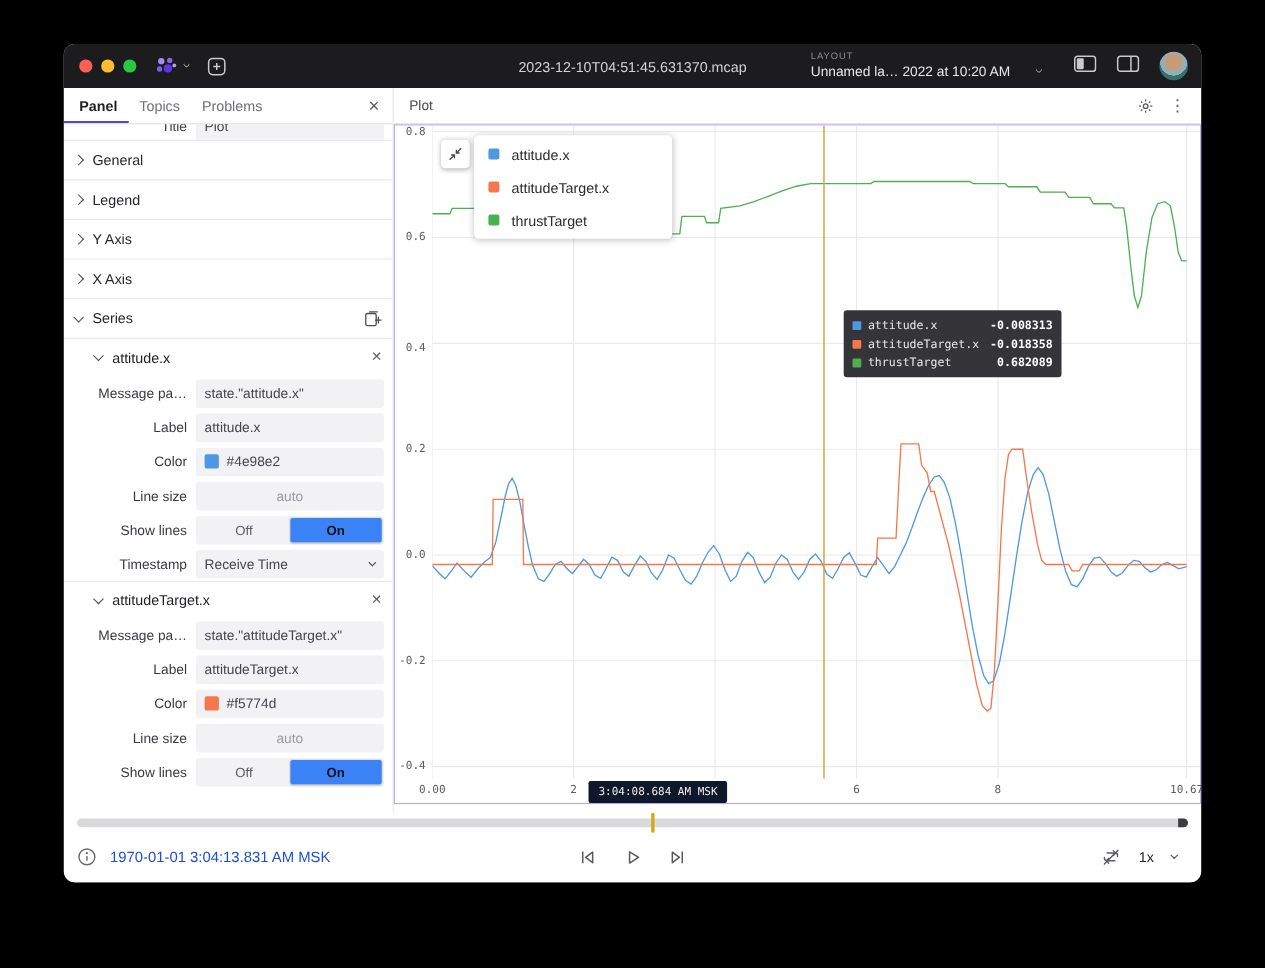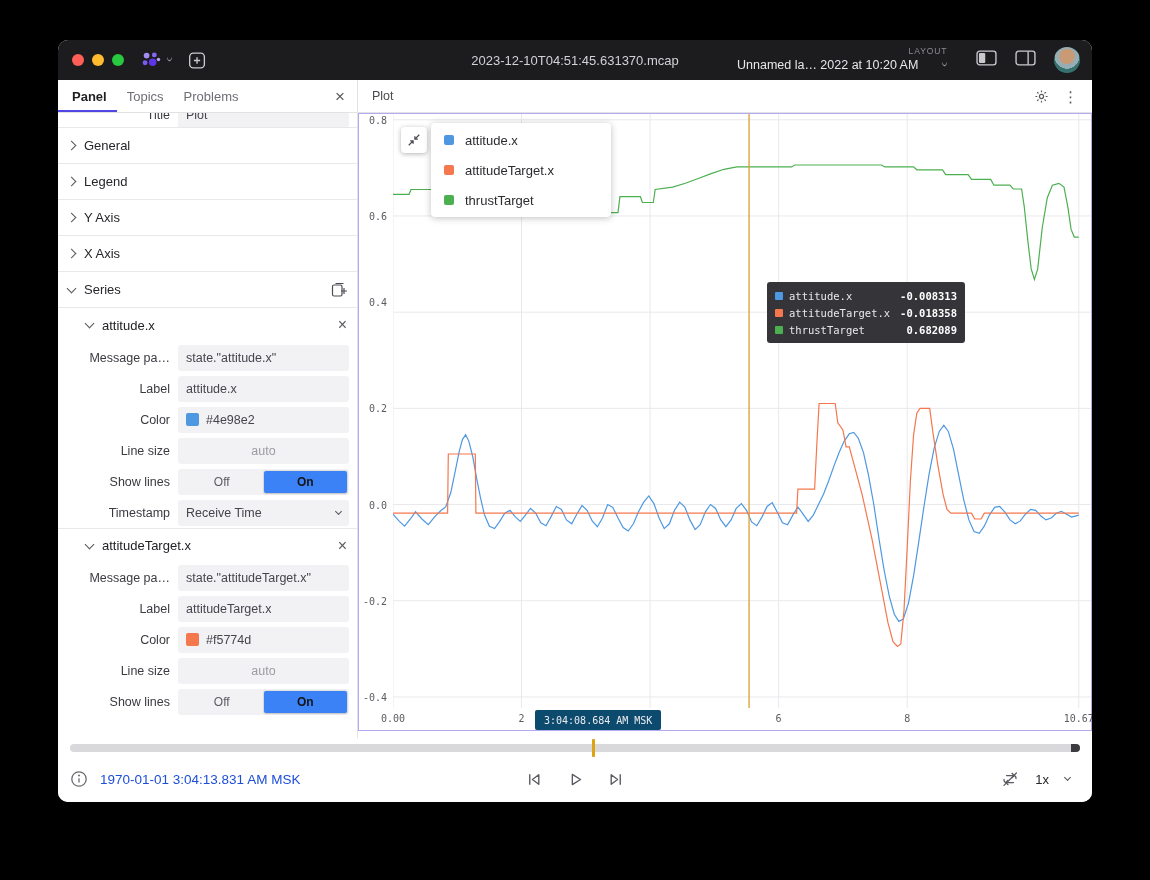--- a/index.html
+++ b/index.html
@@ -8,21 +8,21 @@
   .window{position:absolute;left:58px;top:40px;width:1034px;height:762px;background:#fff;border-radius:10px;overflow:hidden;box-shadow:0 30px 80px rgba(0,0,0,.65);}
 
   
   .titlebar{position:relative;height:40px;background:#1c1c1f;display:flex;align-items:center;}
   .lights{display:flex;gap:8px;padding-left:14px;}
   .light{width:12px;height:12px;border-radius:50%;}
   .light.red{background:#ff5f57}.light.yellow{background:#febc2e}.light.green{background:#28c840}
   .logo-group{display:flex;align-items:center;gap:5px;margin-left:16px;}
   .addpanel{margin-left:14px;display:flex;align-items:center;}
   .filename{position:absolute;left:50%;transform:translateX(-50%);font-size:13px;color:#d2d2d6;white-space:nowrap;}
-  .layout-block{position:absolute;left:679px;top:6px;text-align:right;}
+  .layout-block{position:absolute;left:679px;top:6px;}
   .layout-label{font-size:8.5px;letter-spacing:.9px;color:#8c8c93;}
   .layout-name{display:flex;align-items:center;gap:24px;font-size:12.5px;color:#e7e7ea;margin-top:2px;white-space:nowrap;}
   .tb-right{position:absolute;right:12px;display:flex;align-items:center;gap:18px;}
   .avatar{width:26px;height:26px;border-radius:50%;background:radial-gradient(circle at 50% 36%,#c99a76 0 36%,#96adb4 37% 58%,#35726f 59%);}
 
   .chev{display:inline-block;width:7px;height:7px;border-right:1.4px solid #55555d;border-bottom:1.4px solid #55555d;flex:none;}
   .chev.right{transform:rotate(-45deg);}
   .chev.down{transform:rotate(45deg);margin-top:-3px;}
   .chev.light{border-color:#9a9aa1;width:6px;height:6px;}
   .chev.tiny{width:5px;height:5px;}
@@ -69,21 +69,21 @@
   .xlabels{position:absolute;left:0;right:0;bottom:0;height:22px;font-family:var(--mono);font-size:10px;color:#5b5b62;}
   .xlabels span{position:absolute;top:5px;transform:translateX(-50%);}
   .legendbox{position:absolute;left:72px;top:9px;width:180px;background:#fff;border-radius:4px;box-shadow:0 1px 7px rgba(0,0,0,.25);padding:2px 0;z-index:5;}
   .lg-row{display:flex;align-items:center;height:30px;padding:0 13px;gap:11px;font-size:13px;color:#2b2b30;}
   .lg-swatch{width:10px;height:10px;border-radius:2px;flex:none;}
   .collapse-btn{position:absolute;left:42px;top:13px;width:26px;height:26px;background:#fff;border-radius:4px;box-shadow:0 1px 5px rgba(0,0,0,.3);display:flex;align-items:center;justify-content:center;z-index:5;}
   .tooltip{position:absolute;left:408px;top:168px;width:198px;background:rgba(42,42,46,.95);border-radius:3px;padding:5px 8px;z-index:6;font-family:var(--mono);font-size:10.5px;}
   .tt-row{display:flex;align-items:center;height:17px;gap:6px;color:#e9e9ec;}
   .tt-swatch{width:8px;height:8px;border-radius:1px;flex:none;}
   .tt-val{margin-left:auto;color:#fff;font-weight:bold;}
-  .hovertime{position:absolute;left:176px;bottom:0;height:20px;background:#0c4a6e;color:#ececef;font-family:var(--mono);font-size:10px;display:flex;align-items:center;padding:0 9px;border-radius:2px;z-index:4;white-space:nowrap;}
+  .hovertime{position:absolute;left:176px;bottom:0;height:20px;background:#0f172a;color:#ececef;font-family:var(--mono);font-size:10px;display:flex;align-items:center;padding:0 9px;border-radius:2px;z-index:4;white-space:nowrap;}
 
   
   .bottombar{height:64px;background:#fff;}
   .scrubber{position:relative;height:18px;margin:1px 12px 0;}
   .track{position:absolute;left:0;right:0;top:5px;height:8px;background:#d9d9dc;border-radius:4px;}
   .track-cap{position:absolute;right:0;top:5px;width:9px;height:8px;background:#3c3c40;border-radius:0 4px 4px 0;}
   .marker{position:absolute;top:0;width:3px;height:18px;background:var(--scrub-marker);border-radius:1px;transform:translateX(-1px);}
   .pb-controls{position:relative;display:flex;align-items:center;height:44px;padding:0 12px;}
   .pb-time{margin-left:12px;font-size:13.5px;color:#1d4ed8;}
   .pb-center{position:absolute;left:50%;transform:translateX(-50%);display:flex;gap:24px;align-items:center;}
@@ -286,21 +286,21 @@
             </g>
           </svg>
           <span class="kebab">⋮</span>
         </span>
       </div>
 
       <div class="chart">
         <div class="ylabels">
             <span style="top: 5.77166px;">0.8</span>
             <span style="top: 101.966px;">0.6</span>
-            <span style="top: 188px;">0.4</span>
+            <span style="top: 203px;">0.4</span>
             <span style="top: 294.355px;">0.2</span>
             <span style="top: 390.549px;">0.0</span>
             <span style="top: 486.743px;">-0.2</span>
             <span style="top: 582.938px;">-0.4</span>
           </div>
         <div class="grid">
             <svg id="chart-svg" width="698" height="594">
               <line x1="0" y1="0" x2="0" y2="594" stroke="#e9e9ed" stroke-width="1"></line>
               <line x1="128.5451197053407" y1="0" x2="128.5451197053407" y2="594" stroke="#e9e9ed" stroke-width="1"></line>
               <line x1="257.0902394106814" y1="0" x2="257.0902394106814" y2="594" stroke="#e9e9ed" stroke-width="1"></line>

